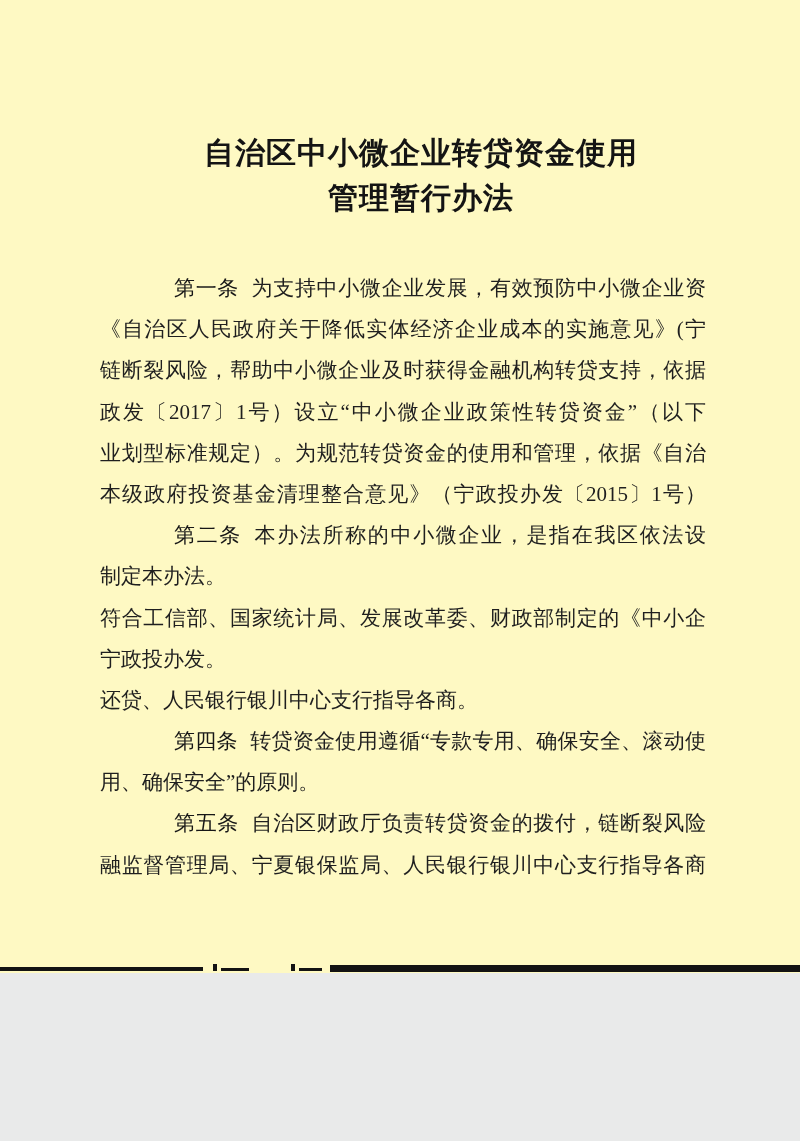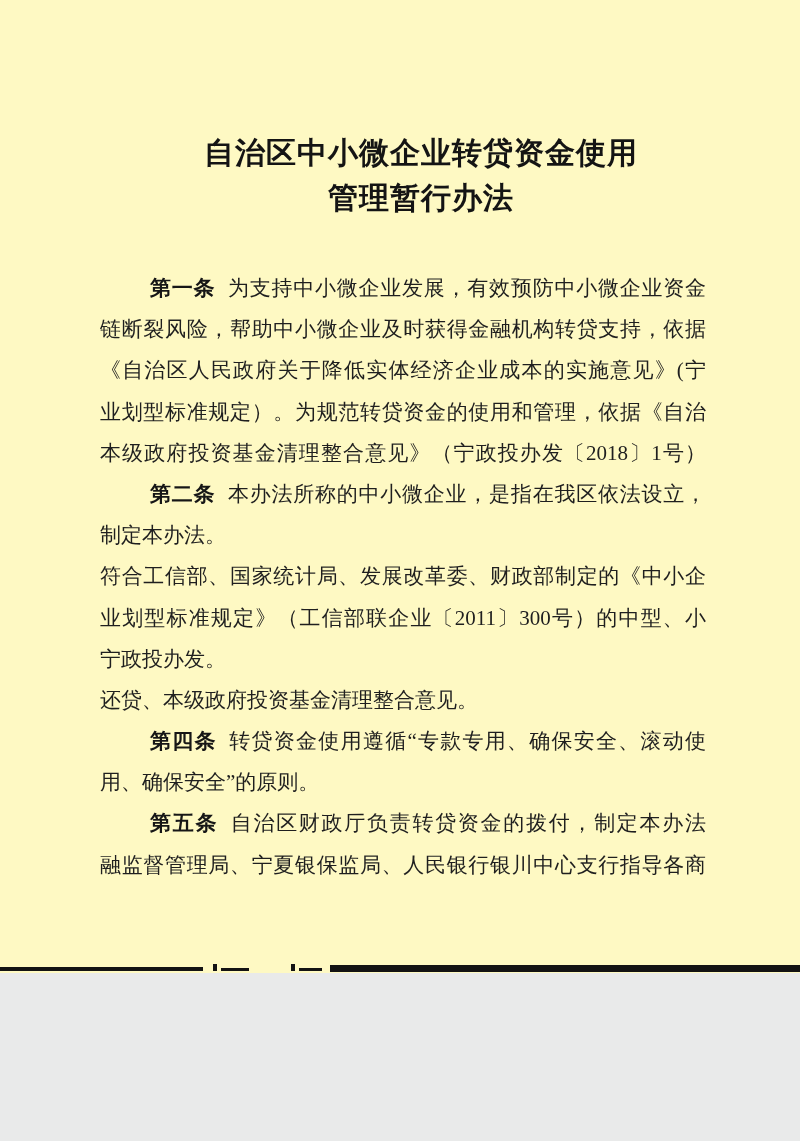--- a/index.html
+++ b/index.html
@@ -42,21 +42,21 @@
   }
   .bline {
     height: 41.2px;
     line-height: 41.2px;
     overflow: hidden;
     text-align: justify;
     text-justify: inter-ideograph;
   }
   .bline.fill { text-align-last: justify; }
   .bline.indent { text-indent: 50px; }
-  .lead { font-weight: bold; margin-right: 0.6em; color: #161616; }
+  .lead { font-weight: normal; margin-right: 0.6em; color: #161616; margin-left: 24px; }
 
   
   .page-number {
     position: absolute;
     top: 1033px;
     left: 634px;
     font-size: 21px;
     letter-spacing: 5px;
     color: #2a2a2a;
   }
@@ -76,33 +76,33 @@
 
 <div class="page">
 
   <header class="doc-title">
     <div>自治区中小微企业转贷资金使用</div>
     <div>管理暂行办法</div>
   </header>
 
   <main class="doc-body">
     <div class="bline indent fill"><span class="lead">第一条</span><span>为支持中小微企业发展，有效预防中小微企业资金</span></div>
+    <div class="bline fill"><span>《自治区人民政府关于降低实体经济企业成本的实施意见》(宁</span></div>
     <div class="bline fill"><span>链断裂风险，帮助中小微企业及时获得金融机构转贷支持，依据</span></div>
-    <div class="bline fill"><span>《自治区人民政府关于降低实体经济企业成本的实施意见》(宁</span></div>
+    <div class="bline fill"><span>政发〔2017〕1号）设立“中小微企业政策性转贷资金”（以下</span></div>
     <div class="bline fill"><span>业划型标准规定）。为规范转贷资金的使用和管理，依据《自治区</span></div>
-    <div class="bline fill"><span>本级政府投资基金清理整合意见》（宁政投办发〔2018〕1号）</span></div>
+    <div class="bline fill"><span>本级政府投资基金清理整合意见》（宁政投办发〔2015〕1号）</span></div>
     <div class="bline indent fill"><span class="lead">第二条</span><span>本办法所称的中小微企业，是指在我区依法设立，</span></div>
     <div class="bline"><span>制定本办法。</span></div>
     <div class="bline fill"><span>符合工信部、国家统计局、发展改革委、财政部制定的《中小企</span></div>
-    <div class="bline fill"><span>业划型标准规定》（工信部联企业〔2011〕300号）的中型、小</span></div>
     <div class="bline"><span>宁政投办发。</span></div>
-    <div class="bline"><span>还贷、本级政府投资基金清理整合意见。</span></div>
+    <div class="bline"><span>还贷、人民银行银川中心支行指导各商。</span></div>
     <div class="bline indent fill"><span class="lead">第四条</span><span>转贷资金使用遵循“专款专用、确保安全、滚动使</span></div>
     <div class="bline"><span>用、确保安全”的原则。</span></div>
-    <div class="bline indent fill"><span class="lead">第五条</span><span>自治区财政厅负责转贷资金的拨付，制定本办法</span></div>
+    <div class="bline indent fill"><span class="lead">第五条</span><span>自治区财政厅负责转贷资金的拨付，链断裂风险</span></div>
     <div class="bline fill"><span>融监督管理局、宁夏银保监局、人民银行银川中心支行指导各商</span></div>
   </main>
 
   <div class="page-number">- 3 -</div>
 
   <div class="scan-band">
     <div class="seg-a"></div>
     <div class="tick-1"></div>
     <div class="dash-1"></div>
     <div class="tick-2"></div>

